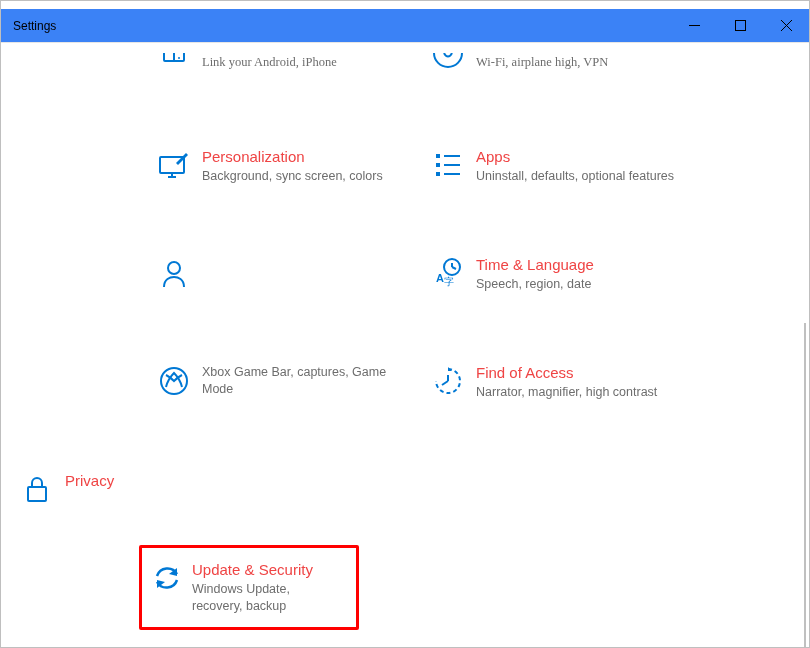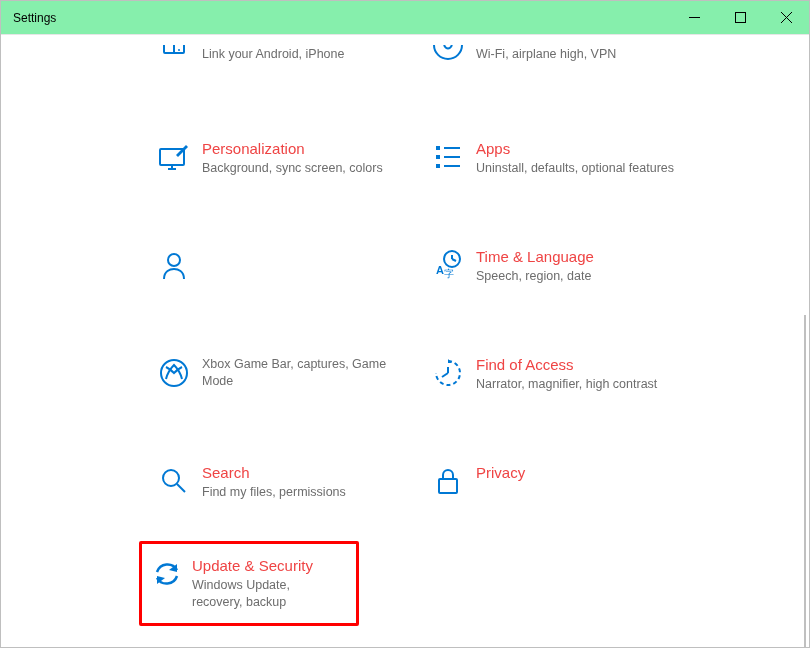--- a/index.html
+++ b/index.html
@@ -8,26 +8,27 @@
     font-family: "Segoe UI", Arial, sans-serif;
     background: #ffffff;
     width: 810px;
     height: 648px;
     overflow: hidden;
     position: relative;
     border: 1px solid #bfbfbf;
   }
   .titlebar {
     height: 34px;
-    background: #86efac;
+    background: #3b82f6;
     display: flex;
     align-items: center;
     justify-content: space-between;
     padding-left: 12px;
     border-bottom: 1px solid #e6e6e6;
+    margin-top: 8px;
   }
   .title-text {
     font-size: 12px;
     color: #000;
   }
   .win-controls {
     display: flex;
     height: 100%;
   }
   .win-btn {
@@ -89,21 +90,21 @@
   }
   .highlight .icon-cell { width: 50px; flex: 0 0 50px; }
   .scroll-indicator {
     position: absolute;
     right: 3px;
     top: 280px;
     width: 2px;
     height: 340px;
     background: #c0c0c0;
   }
-  .row.first .tile { margin-bottom: 46px; padding-top: 0; }
+  .row.first .tile { margin-bottom: 46px; padding-top: 0; font-family: Liberation Serif, serif; }
   .row.first .icon-cell { padding-top: 0; align-items: flex-start; }
   .row.last .tile { margin-bottom: 34px; }
 </style>
 </head>
 <body>
 
 <div class="titlebar">
   <span class="title-text">Settings</span>
   <div class="win-controls">
     <div class="win-btn">
@@ -238,32 +239,20 @@
         </svg>
           </div>
         <div class="text-cell">
           <div class="tile-title">Find of Access</div>
           <div class="tile-desc">Narrator, magnifier, high contrast</div>
         </div>
       </div>
     </div>
 
     <div class="row last">
-      <div class="tile col-left">
-        <div class="icon-cell">
-            <svg viewBox="0 0 32 32">
-          <circle cx="13" cy="13" r="8" fill="none" stroke="#0078d4" stroke-width="2"></circle>
-          <line x1="19" y1="19" x2="27" y2="27" stroke="#0078d4" stroke-width="2"></line>
-        </svg>
-          </div>
-        <div class="text-cell">
-          <div class="tile-title">Search</div>
-          <div class="tile-desc">Find my files, permissions</div>
-        </div>
-      </div>
       <div class="tile col-right">
         <div class="icon-cell">
             <svg viewBox="0 0 32 32">
           <rect x="7" y="14" width="18" height="14" rx="1" fill="none" stroke="#0078d4" stroke-width="2"></rect>
           <path d="M11 14 V10 a5 5 0 0 1 10 0 V14" fill="none" stroke="#0078d4" stroke-width="2"></path>
         </svg>
           </div>
         <div class="text-cell">
           <div class="tile-title">Privacy</div>
         </div>

